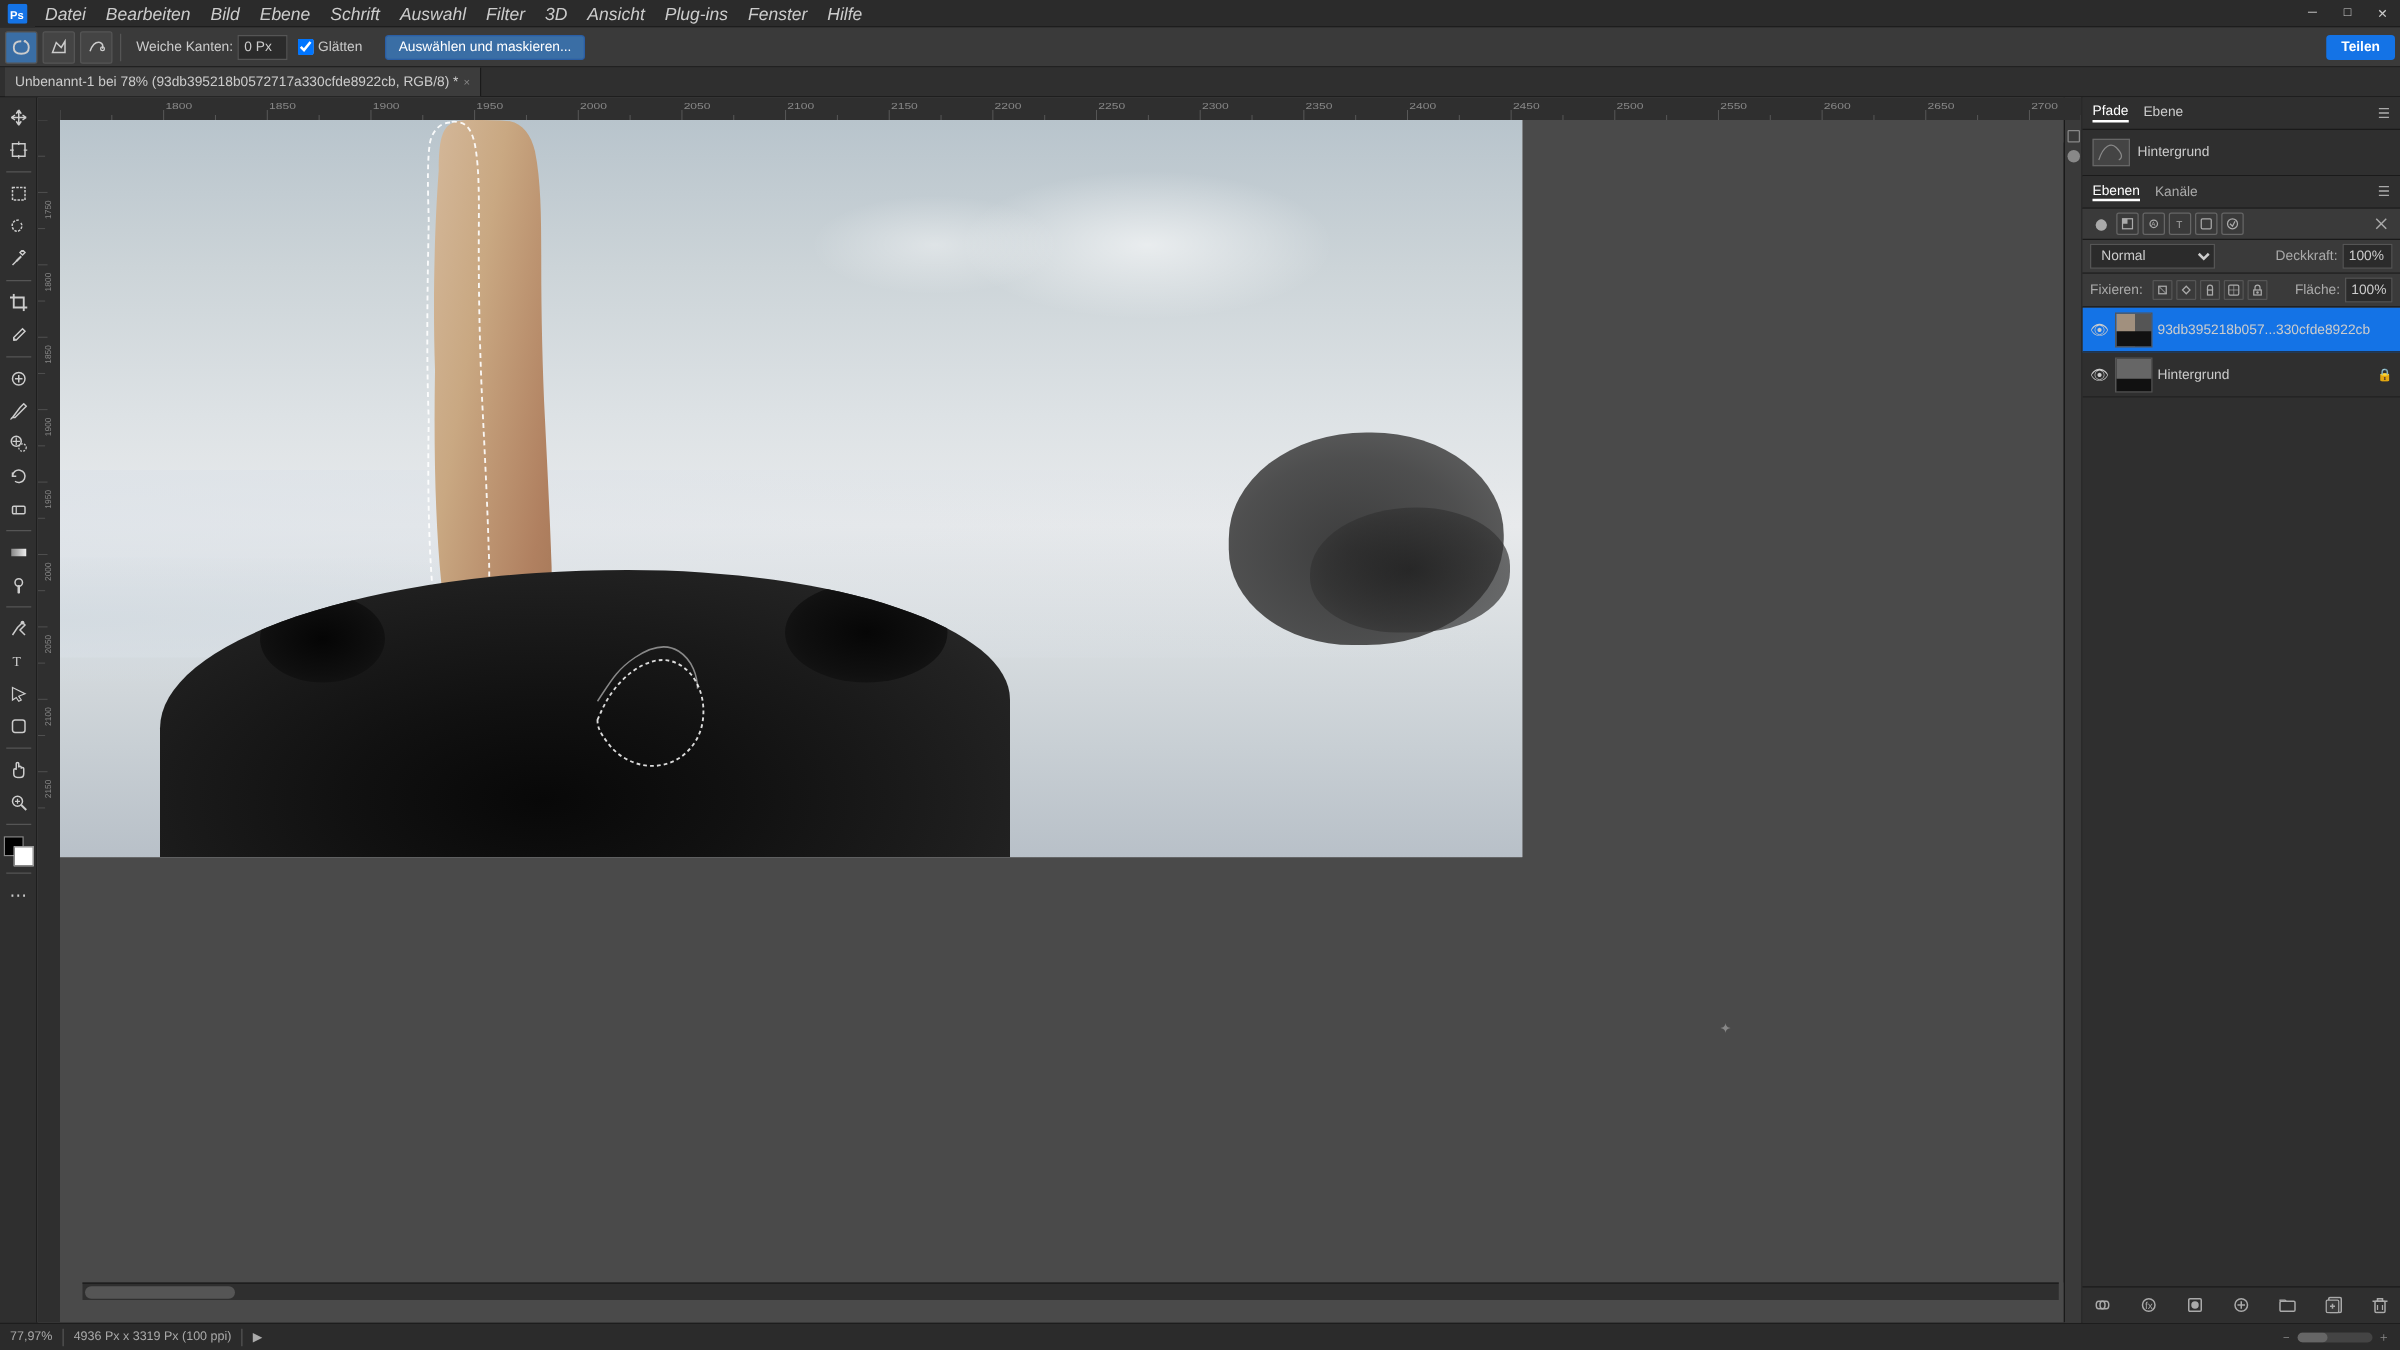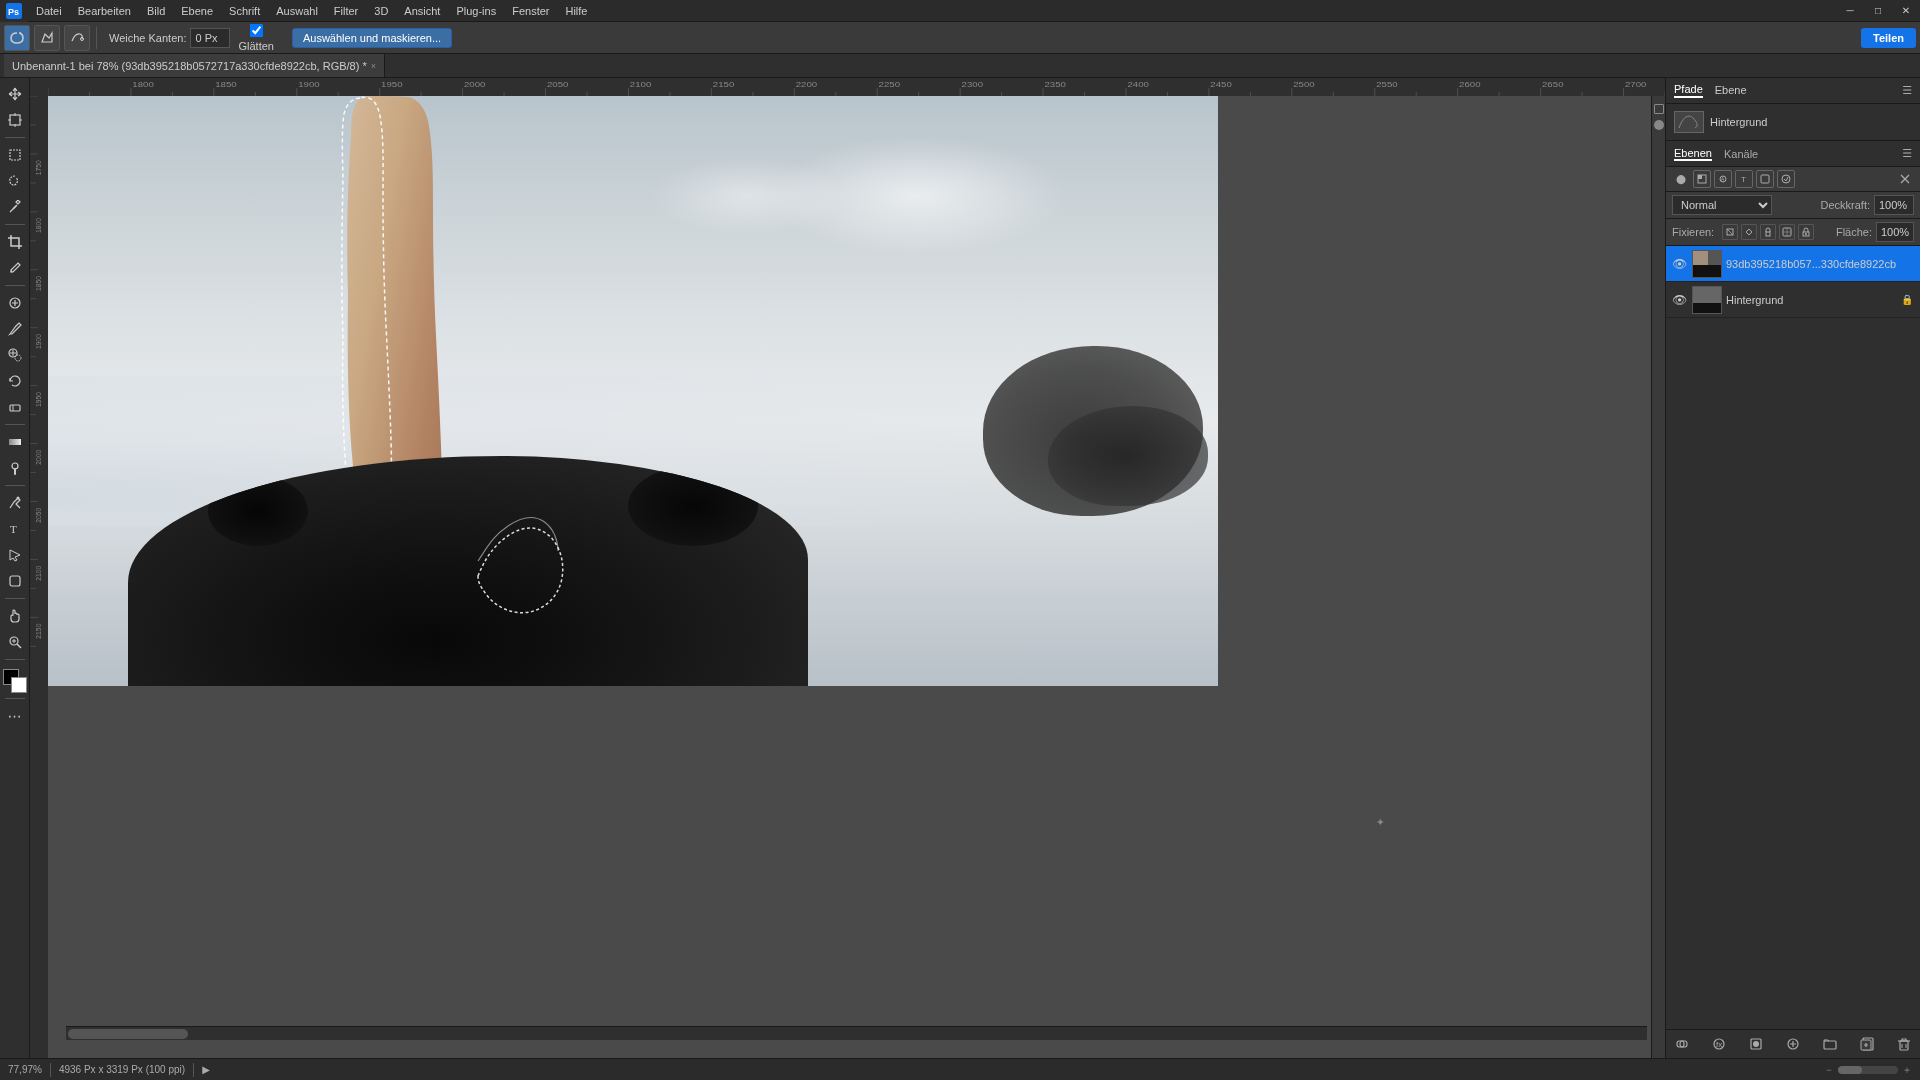--- a/index.html
+++ b/index.html
@@ -6,35 +6,35 @@
     body { width: 1920px; height: 1080px; background: #3c3c3c; font-family: 'Arial', sans-serif; font-size: 11px; color: #ccc; overflow: hidden; }
 
     
     #menubar {
       width: 100%; height: 22px; background: #2b2b2b; display: flex; align-items: center;
       border-bottom: 1px solid #1a1a1a;
     }
     .app-icon { width: 28px; height: 22px; display: flex; align-items: center; justify-content: center; background: #2b2b2b; }
     .app-icon svg { width: 16px; height: 16px; }
     .menu-items { display: flex; align-items: center; height: 100%; }
-    .menu-item { padding: 0 8px; height: 100%; display: flex; align-items: center; font-size: 11px; color: #ccc; cursor: pointer; }
+    .menu-item { padding: 0 8px; height: 100%; display: flex; align-items: center; font-size: 14px; color: #ccc; cursor: pointer; font-style: italic; }
     .window-controls { margin-left: auto; display: flex; align-items: center; height: 100%; }
     .win-btn { width: 28px; height: 22px; display: flex; align-items: center; justify-content: center; cursor: pointer; font-size: 10px; color: #ccc; }
 
     
     #toolbar {
       width: 100%; height: 32px; background: #3a3a3a; display: flex; align-items: center;
       padding: 0 4px; gap: 4px; border-bottom: 1px solid #1a1a1a;
     }
     .toolbar-btn { width: 26px; height: 26px; display: flex; align-items: center; justify-content: center; background: #444; border: 1px solid #555; border-radius: 2px; cursor: pointer; color: #ccc; font-size: 11px; }
     .toolbar-btn.active { background: #3a6ea5; }
     .toolbar-divider { width: 1px; height: 22px; background: #555; margin: 0 2px; }
     .toolbar-label { color: #ccc; font-size: 11px; margin-left: 6px; }
     .toolbar-input { background: #2b2b2b; border: 1px solid #555; color: #ccc; font-size: 11px; padding: 1px 4px; width: 40px; height: 20px; }
-    .toolbar-checkbox-label { display: flex; align-items: center; gap: 3px; color: #ccc; font-size: 11px; margin-left: 4px; flex-direction: column; }
+    .toolbar-checkbox-label { display: flex; align-items: flex-end; gap: 3px; color: #ccc; font-size: 11px; margin-left: 4px; }
     .toolbar-checkbox { width: 13px; height: 13px; }
     .btn-auswahl { background: #3a6ea5; border: 1px solid #2a5ea5; color: white; padding: 3px 10px; border-radius: 3px; font-size: 11px; cursor: pointer; margin-left: 14px; }
     .btn-teilen { background: #1473e6; border: none; color: white; padding: 4px 12px; border-radius: 3px; font-size: 11px; cursor: pointer; margin-left: auto; font-weight: bold; }
 
     
     #tabbar {
       width: 100%; height: 24px; background: #2f2f2f; display: flex; align-items: center;
       border-bottom: 1px solid #1a1a1a; padding-left: 4px;
     }
     .tab { display: flex; align-items: center; gap: 4px; padding: 0 8px; height: 100%; background: #3c3c3c; border-right: 1px solid #1a1a1a; font-size: 11px; color: #ccc; cursor: pointer; }

